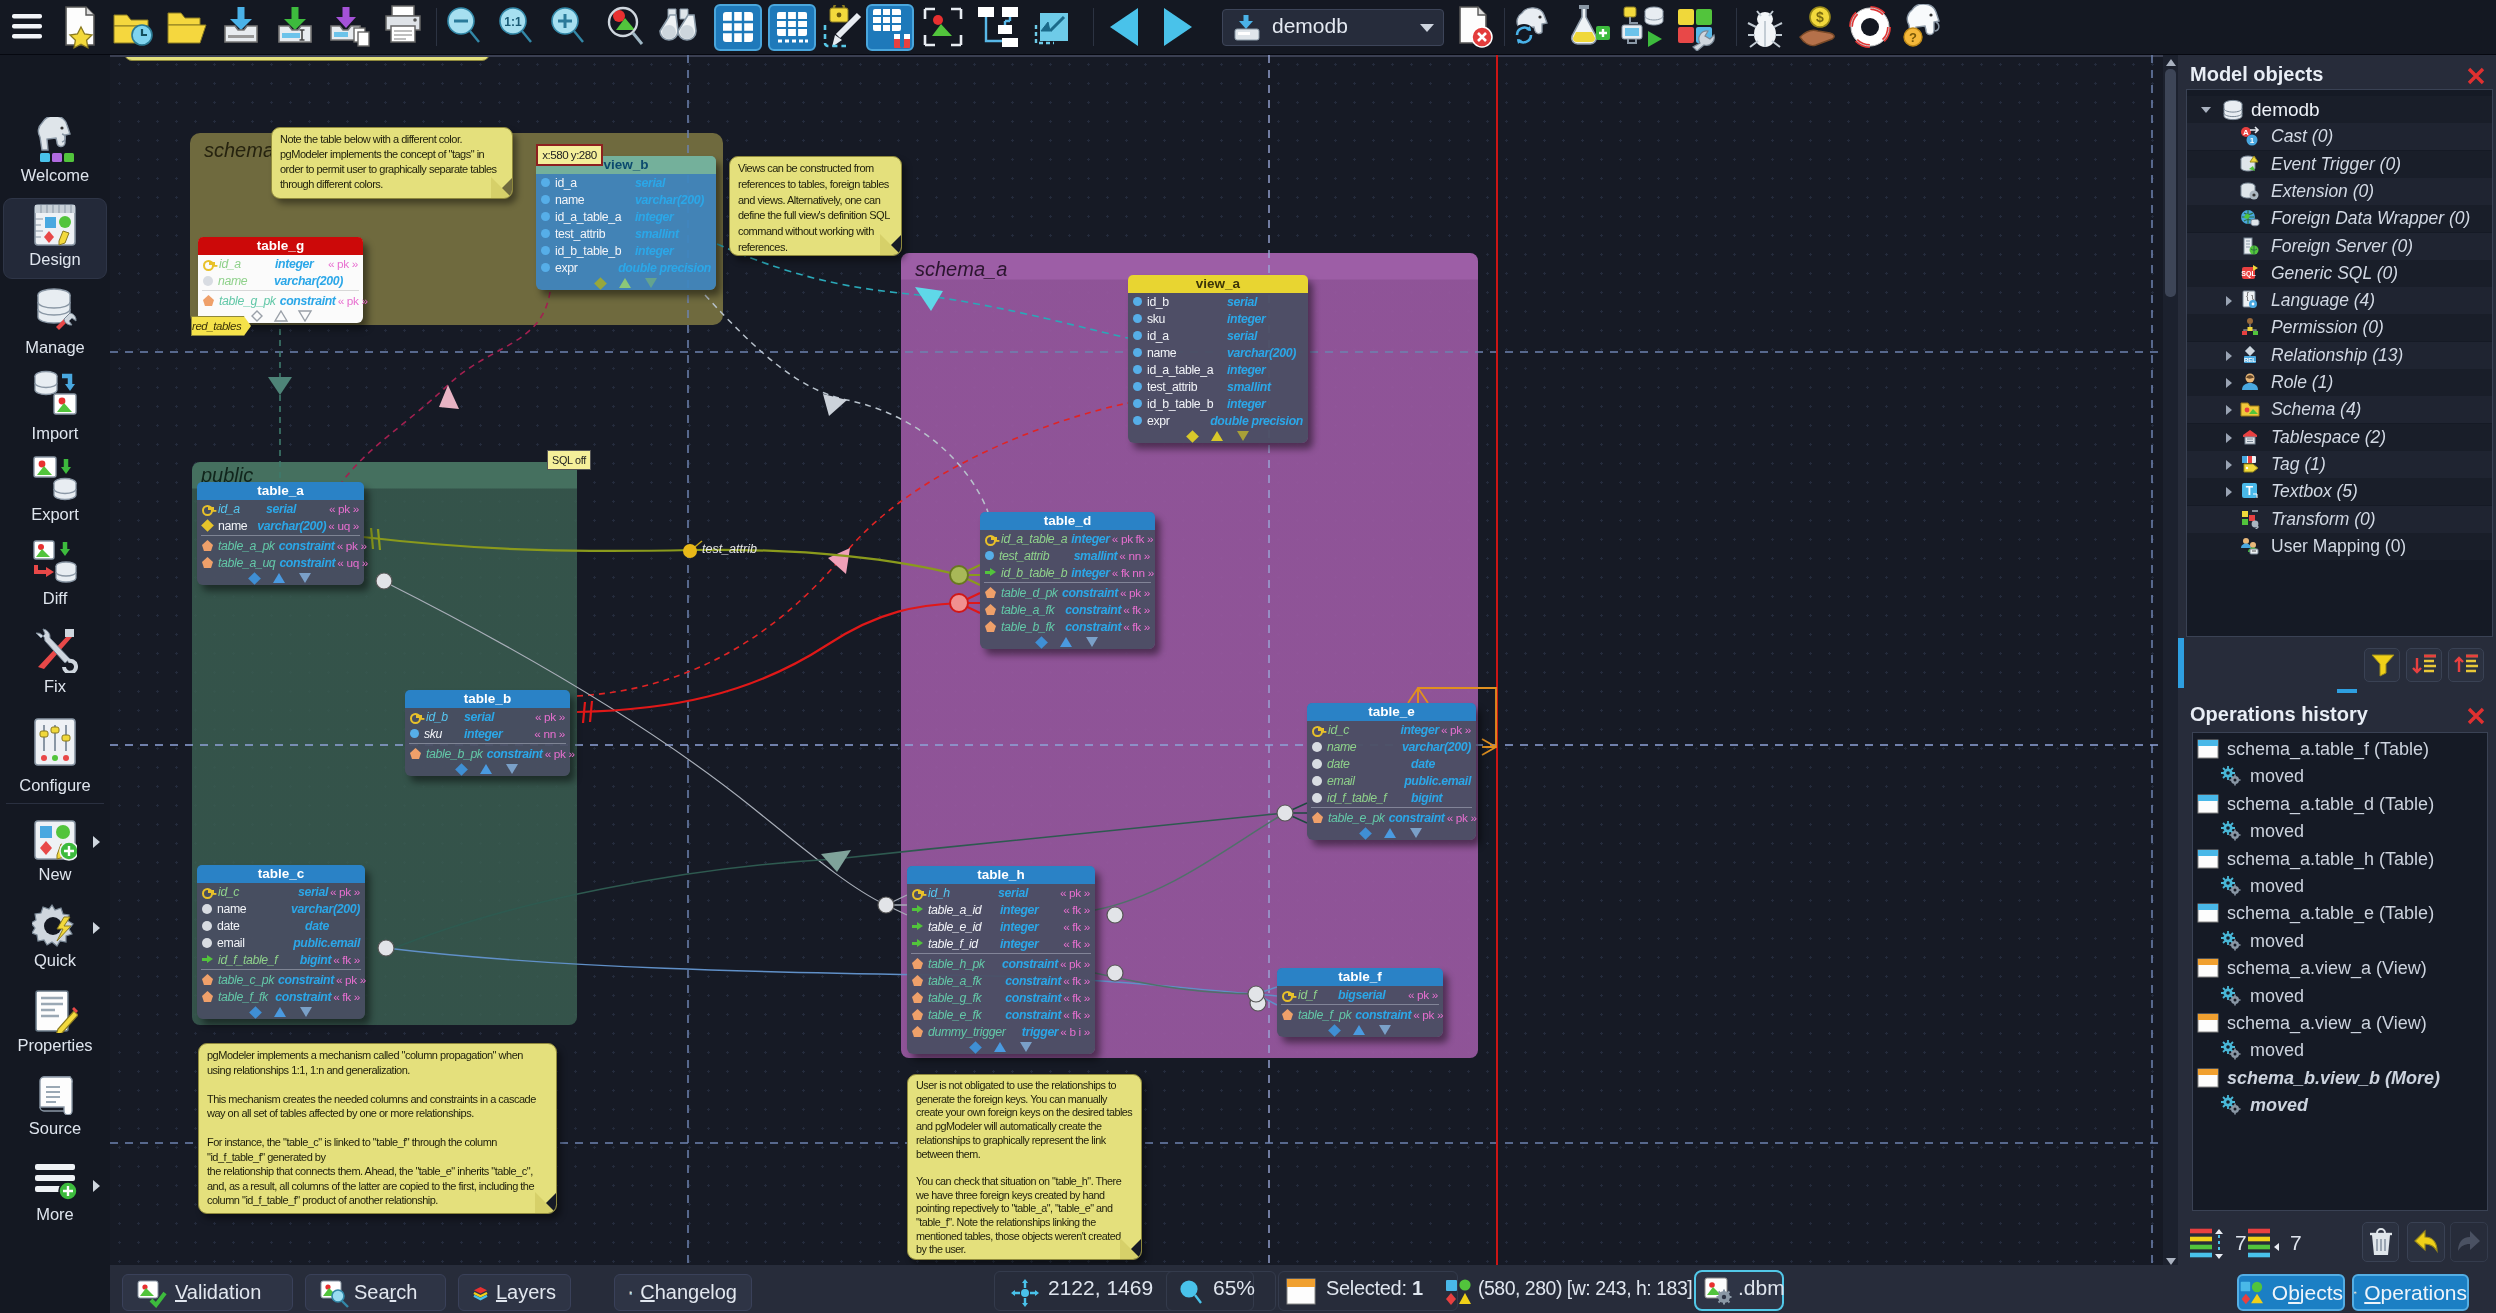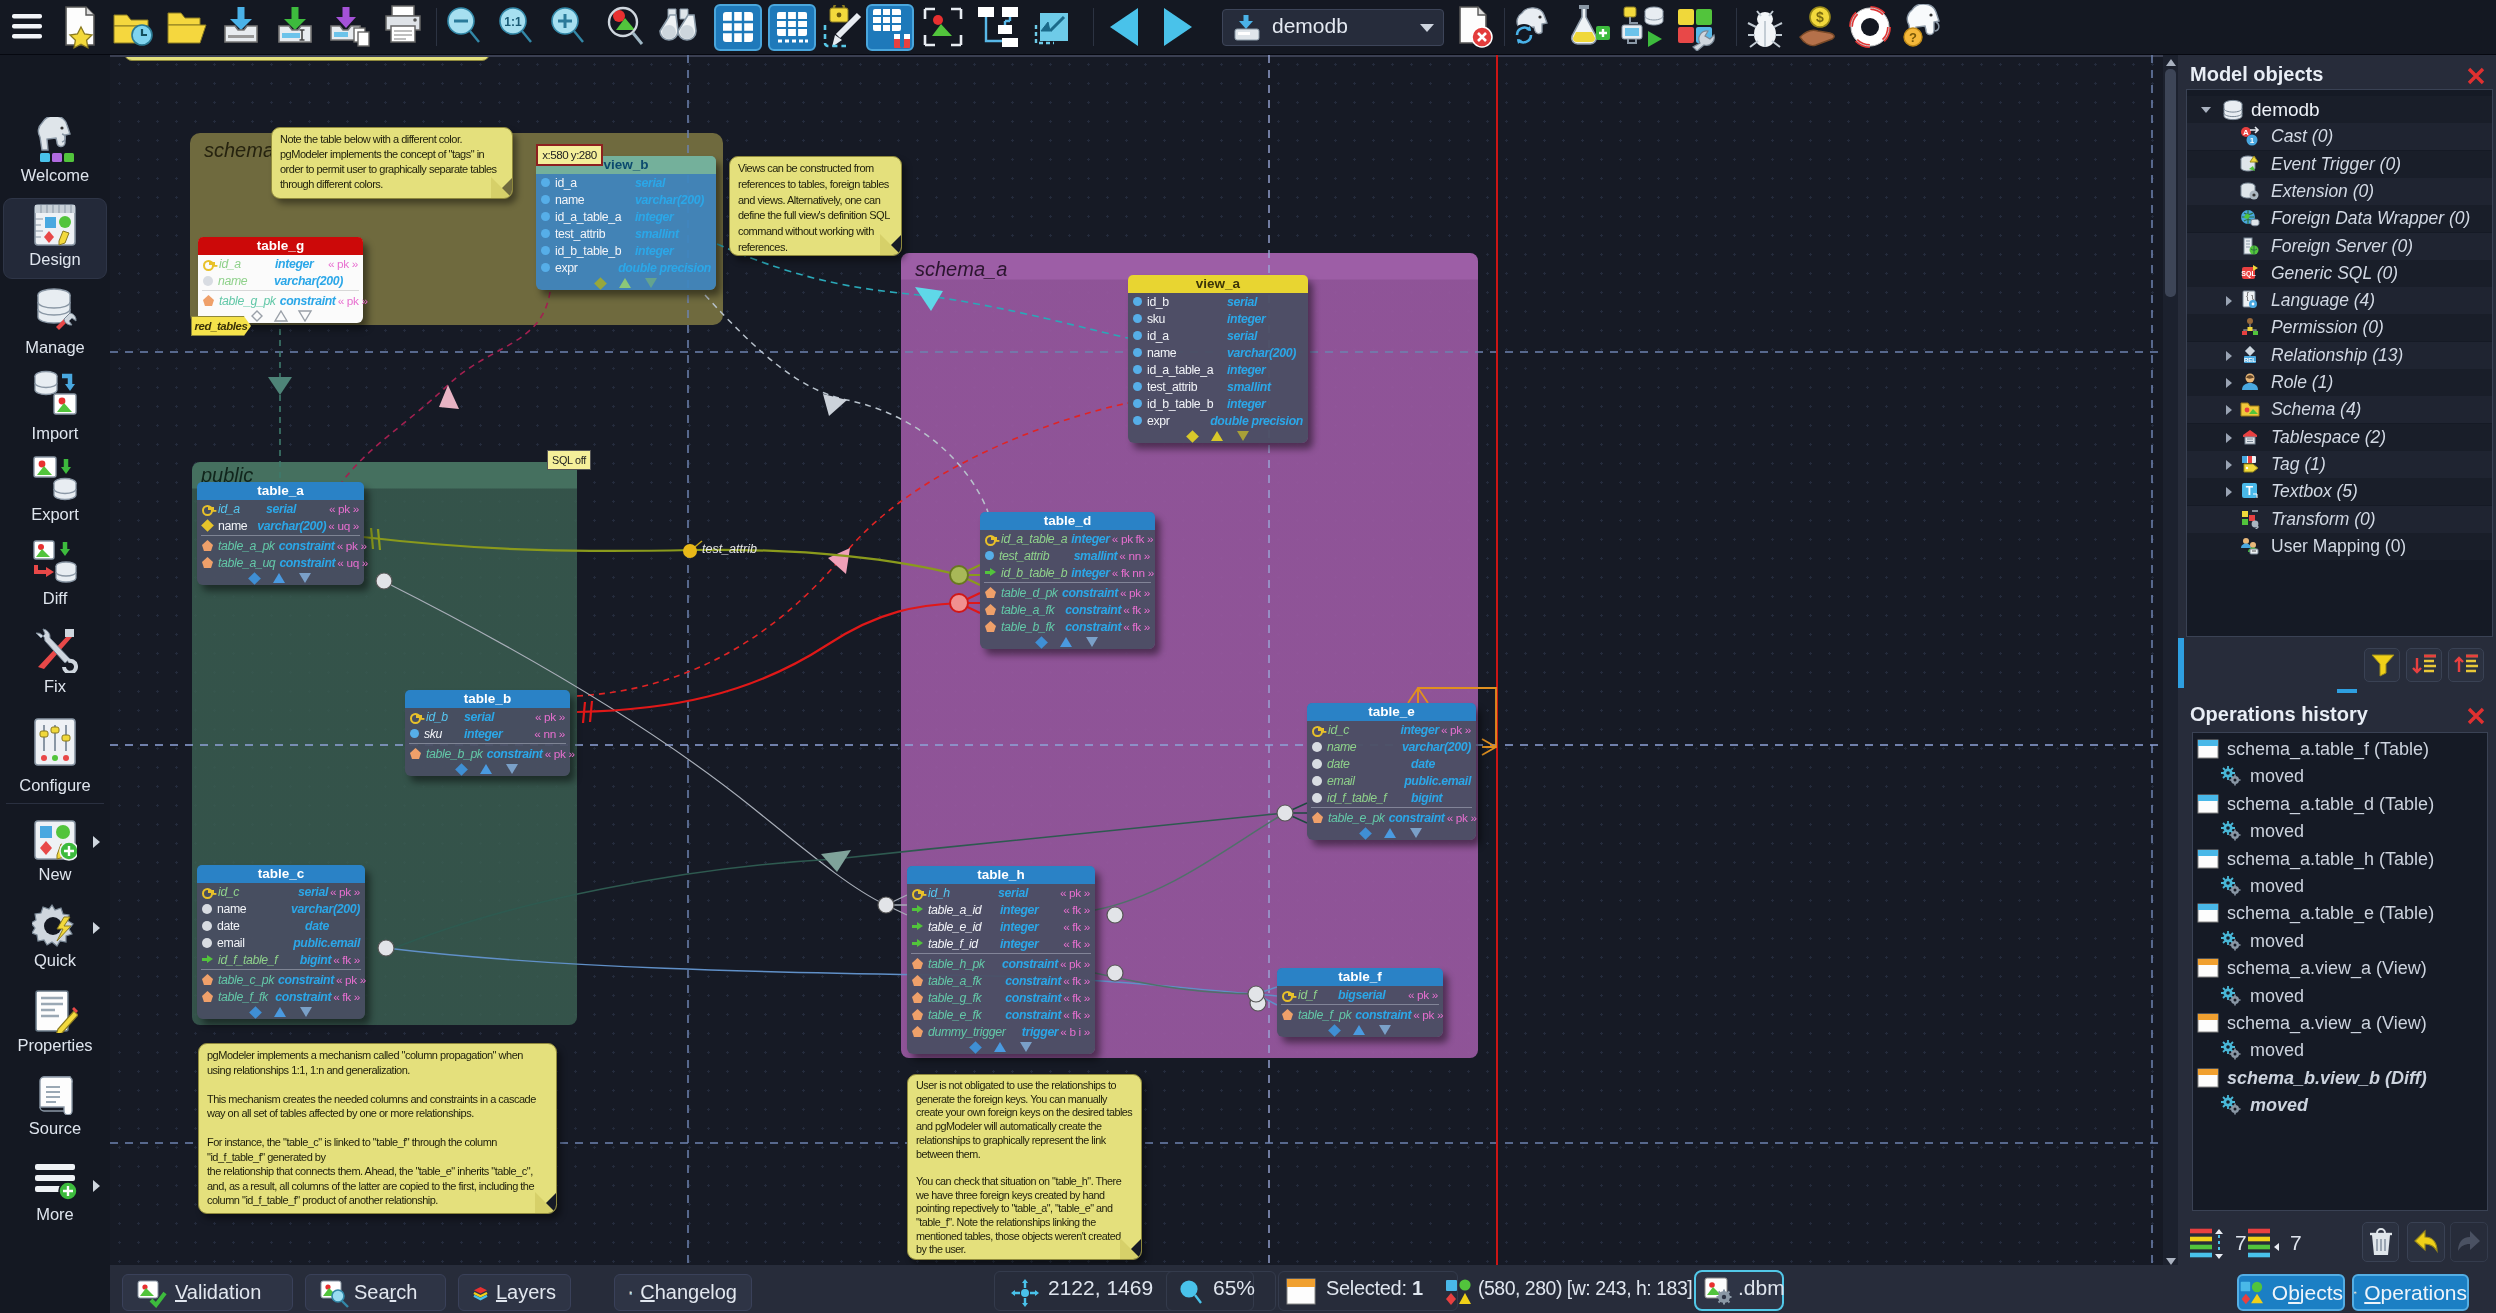--- a/index.html
+++ b/index.html
@@ -833,21 +833,21 @@
         <span class="ftri" style="border-bottom:10px solid #4a9ae0"></span>
         <span class="ftri" style="border-top:10px solid #7aa0c8"></span>
       </div>
     </div>
     <div class="note" style="left:161px;top:72px;width:242px;height:72px">Note the table below with a different color. pgModeler implements the concept of "tags" in order to permit user to graphically separate tables through different colors.<span class="fold" style="border-color:transparent transparent #6f6a3e transparent"></span></div>
     <div class="note" style="left:619px;top:101px;width:173px;height:100px;line-height:15.8px">Views can be constructed from references to tables, foreign tables and views. Alternatively, one can define the full view's definition SQL command without working with references.<span class="fold"></span></div>
     <div class="note" style="left:88px;top:988px;width:359px;height:171px;line-height:14.5px">pgModeler implements a mechanism called "column propagation" when using relationships 1:1, 1:n and generalization.<br><br>This mechanism creates the needed columns and constraints in a cascade way on all set of tables affected by one or more relationships.<br><br>For instance, the "table_c" is linked to "table_f" through the column "id_f_table_f" generated by<br>the relationship that connects them. Ahead, the "table_e" inherits "table_c", and, as a result, all columns of the latter are copied to the first, including the column "id_f_table_f" product of another relationship.<span class="fold"></span></div>
     <div class="note" style="left:797px;top:1019px;width:235px;height:186px;line-height:13.7px;font-size:10.8px">User is not obligated to use the relationships to generate the foreign keys. You can manually create your own foreign keys on the desired tables and pgModeler will automatically create the relationships to graphically represent the link between them.<br><br>You can check that situation on "table_h". There we have three foreign keys created by hand pointing repectively to "table_a", "table_e" and "table_f". Note the relationships linking the mentioned tables, those objects weren't created by the user.<span class="fold"></span></div>
     <div class="abs" style="left:426px;top:89px;width:67px;height:22px;background:#f5ef9a;border:2px solid #8e2020;color:#222;font-size:11.6px;letter-spacing:-.5px;text-align:center;line-height:18px;white-space:nowrap">x:580 y:280</div>
     <div class="abs" style="left:437px;top:395px;width:44px;height:20px;background:#f5ef9a;border:1px solid #555;color:#222;font-size:10.8px;letter-spacing:-.3px;text-align:center;line-height:18px;white-space:nowrap">SQL off</div>
-    <div class="abs" style="left:81px;top:261px;width:60px;height:20px;background:#f5e24a;border:1px solid #8e883c;color:#3a3208;font-size:11.4px;letter-spacing:-.4px;font-style:italic;font-weight:bold;text-align:center;line-height:18px;clip-path:polygon(0 0,88% 0,100% 50%,88% 100%,0 100%)">red_tables</div>
+    <div class="abs" style="left:81px;top:261px;width:60px;height:20px;background:#f5e24a;border:1px solid #8e883c;color:#3a3208;font-size:11.4px;letter-spacing:-.4px;font-style:italic;font-weight:normal;text-align:left;line-height:18px;clip-path:polygon(0 0,88% 0,100% 50%,88% 100%,0 100%)">red_tables</div>
 </div>
 <div id="vscroll">
     <svg class="abs" style="left:2px;top:2px" width="12" height="10">
       <path d="M1 9l5-7 5 7z" fill="#aab2c0"></path>
     </svg>
 <div class="abs" style="left:2px;top:14px;width:11px;height:228px;background:#3d4557;border-radius:5px"></div>
 <svg class="abs" style="left:2px;top:1202px" width="12" height="10">
       <path d="M1 1l5 7 5-7z" fill="#aab2c0"></path>
     </svg>
 </div>
@@ -1121,21 +1121,21 @@
       <path d="M8 1v3M8 12v3M1 8h3M12 8h3M3 3l2 2M13 13l-2-2M13 3l-2 2M3 13l2-2" stroke="#49b8d8" stroke-width="1.8"></path>
       <circle cx="15" cy="15" r="4" fill="#8a97a5"></circle>
       <circle cx="15" cy="15" r="1.5" fill="#151a25"></circle>
       <path d="M15 9.5v2M15 18.5v2M9.5 15h2M18.5 15h2" stroke="#8a97a5" stroke-width="1.6"></path>
     </svg>
     <div class="abs" style="left:72px;top:985.4px;font-size:18px;color:#ccd3de;">moved</div>
     <svg class="abs" style="left:19px;top:1011.8px" width="22" height="22" viewBox="0 0 22 22">
       <rect x="1" y="2" width="20" height="18" fill="#fdfdfd" stroke="#888"></rect>
       <rect x="1" y="2" width="20" height="6" fill="#f0a030"></rect>
     </svg>
-    <div class="abs" style="left:49px;top:1012.8px;font-size:18px;color:#ccd3de;font-weight:bold;font-style:italic;">schema_b.view_b (Diff)</div>
+    <div class="abs" style="left:49px;top:1012.8px;font-size:18px;color:#ccd3de;font-weight:bold;font-style:italic;">schema_b.view_b (More)</div>
     <svg class="abs" style="left:42px;top:1039.2px" width="22" height="22" viewBox="0 0 22 22">
       <circle cx="8" cy="8" r="4.6" fill="#49b8d8"></circle>
       <circle cx="8" cy="8" r="1.8" fill="#151a25"></circle>
       <path d="M8 1v3M8 12v3M1 8h3M12 8h3M3 3l2 2M13 13l-2-2M13 3l-2 2M3 13l2-2" stroke="#49b8d8" stroke-width="1.8"></path>
       <circle cx="15" cy="15" r="4" fill="#8a97a5"></circle>
       <circle cx="15" cy="15" r="1.5" fill="#151a25"></circle>
       <path d="M15 9.5v2M15 18.5v2M9.5 15h2M18.5 15h2" stroke="#8a97a5" stroke-width="1.6"></path>
     </svg>
     <div class="abs" style="left:72px;top:1040.2px;font-size:18px;color:#ccd3de;font-weight:bold;font-style:italic;">moved</div>
     <svg class="abs" style="left:10px;top:1172px" width="42" height="34" viewBox="0 0 42 34">

